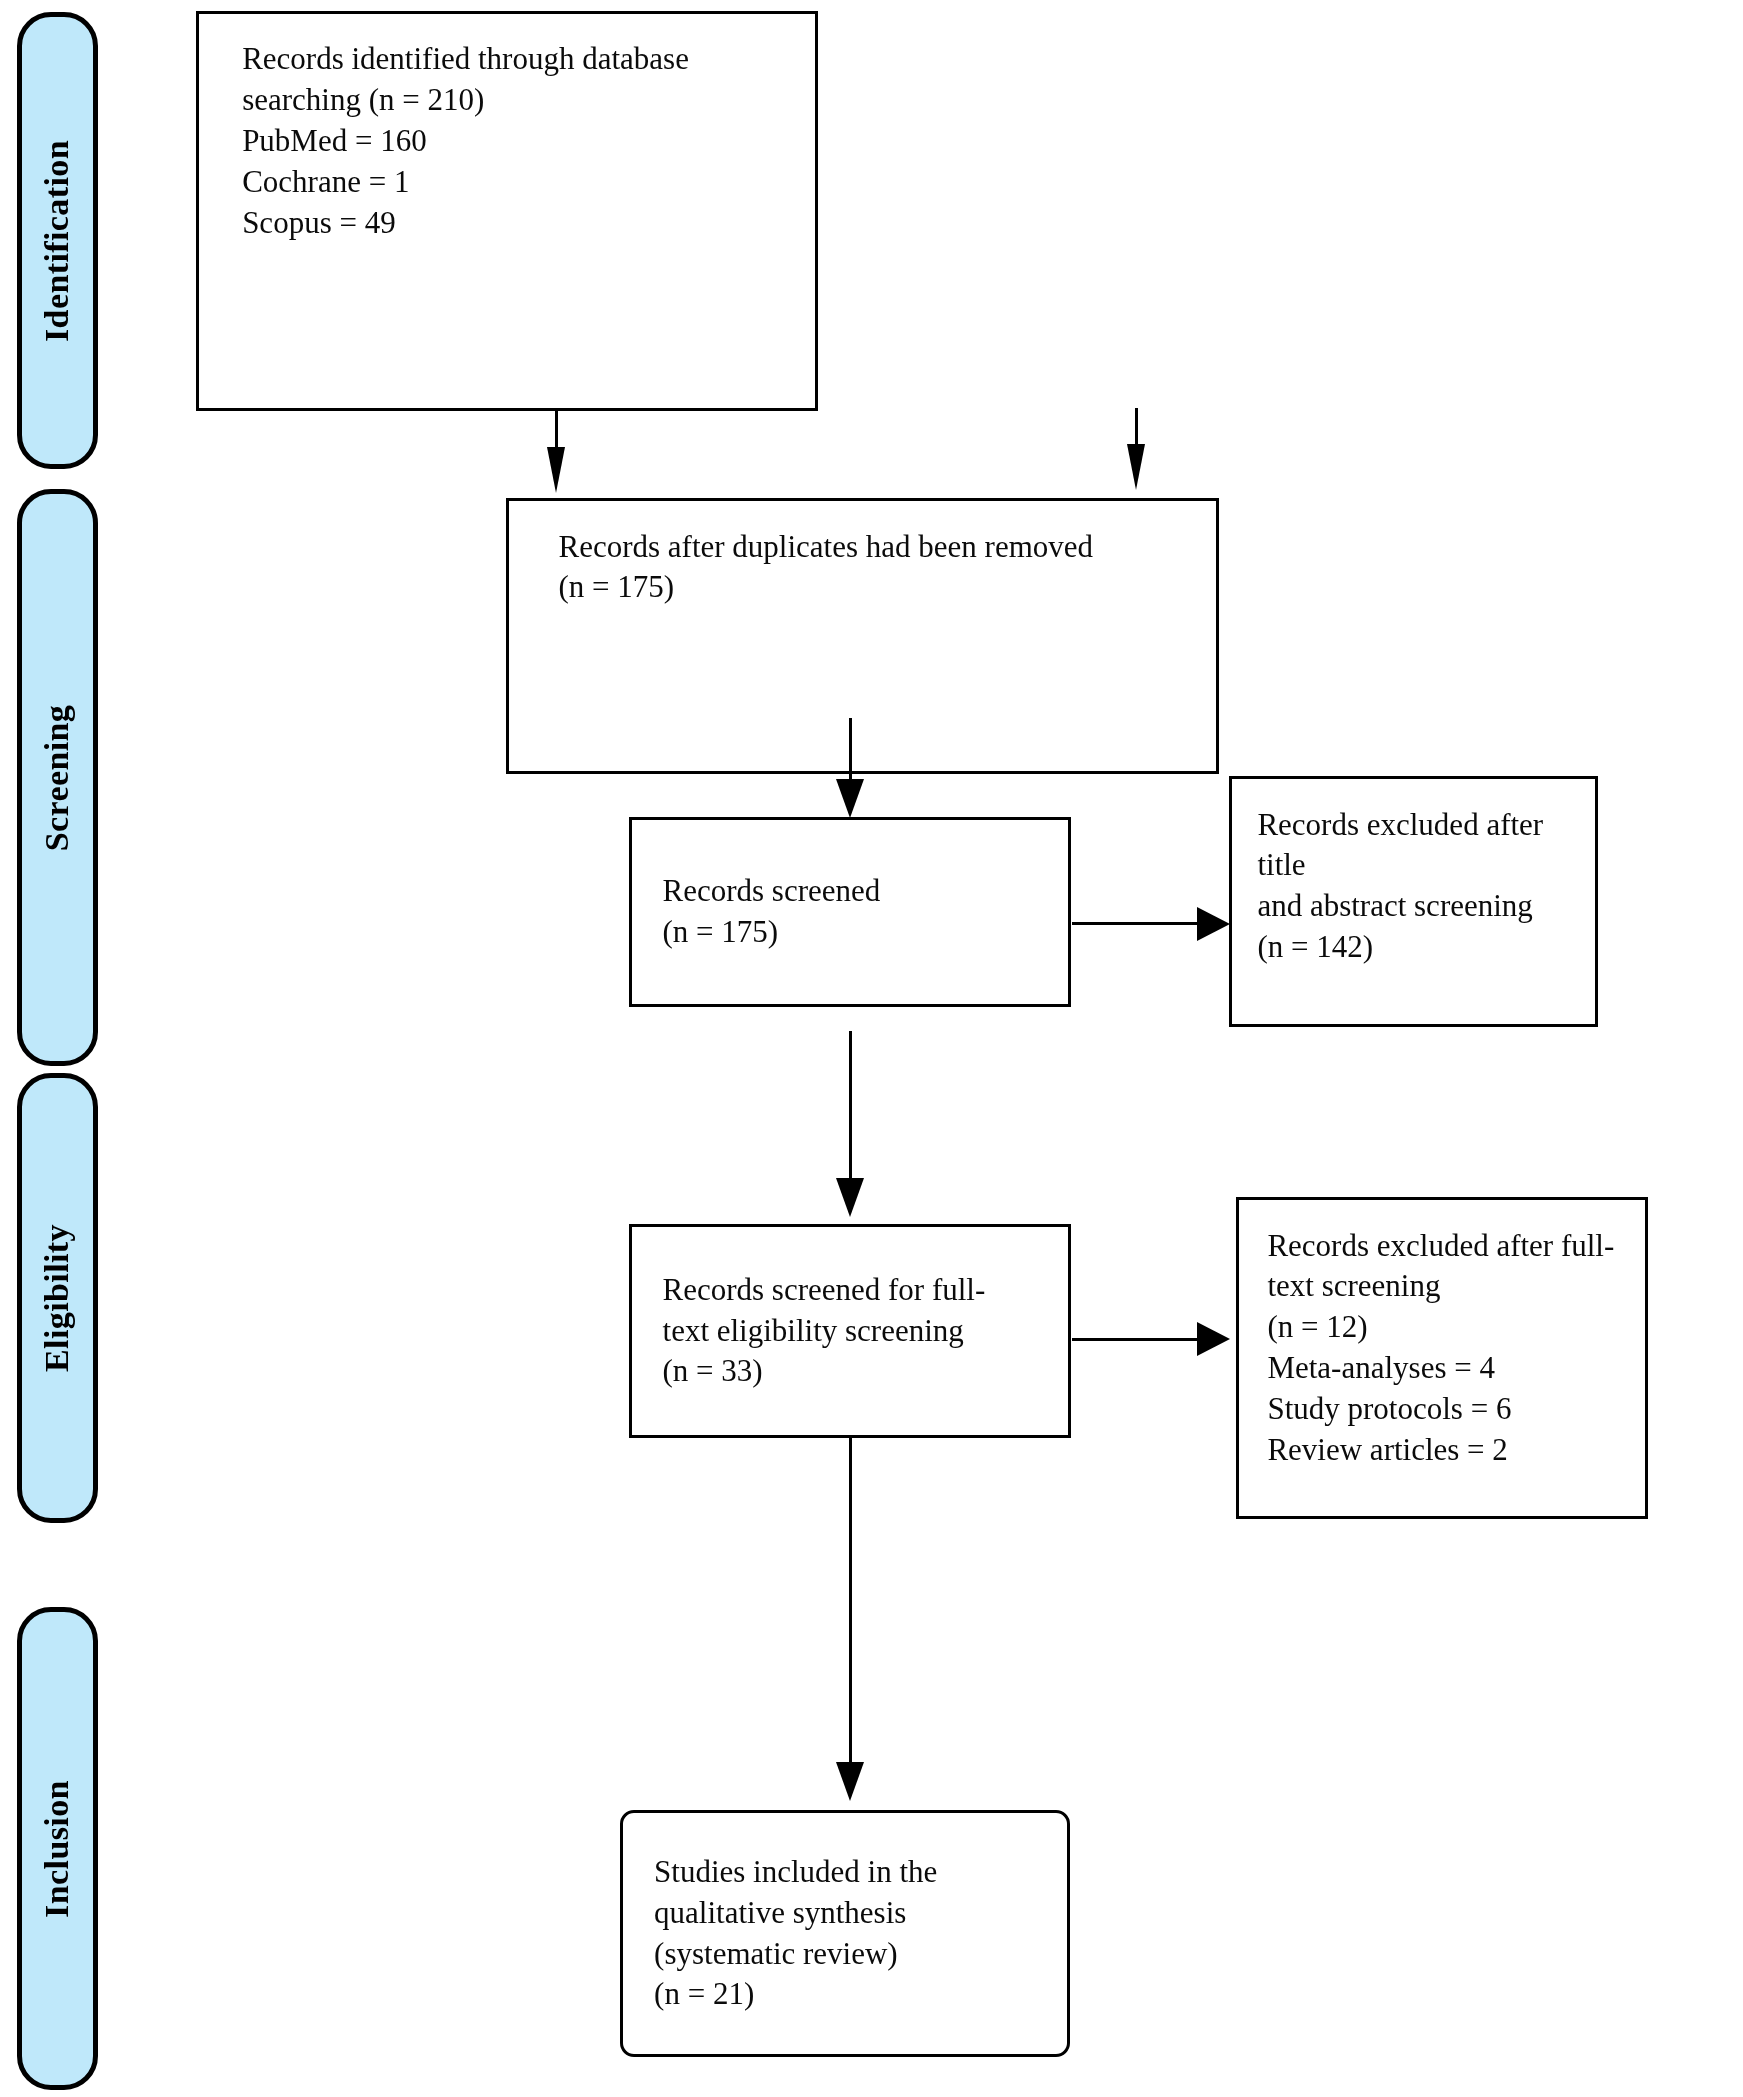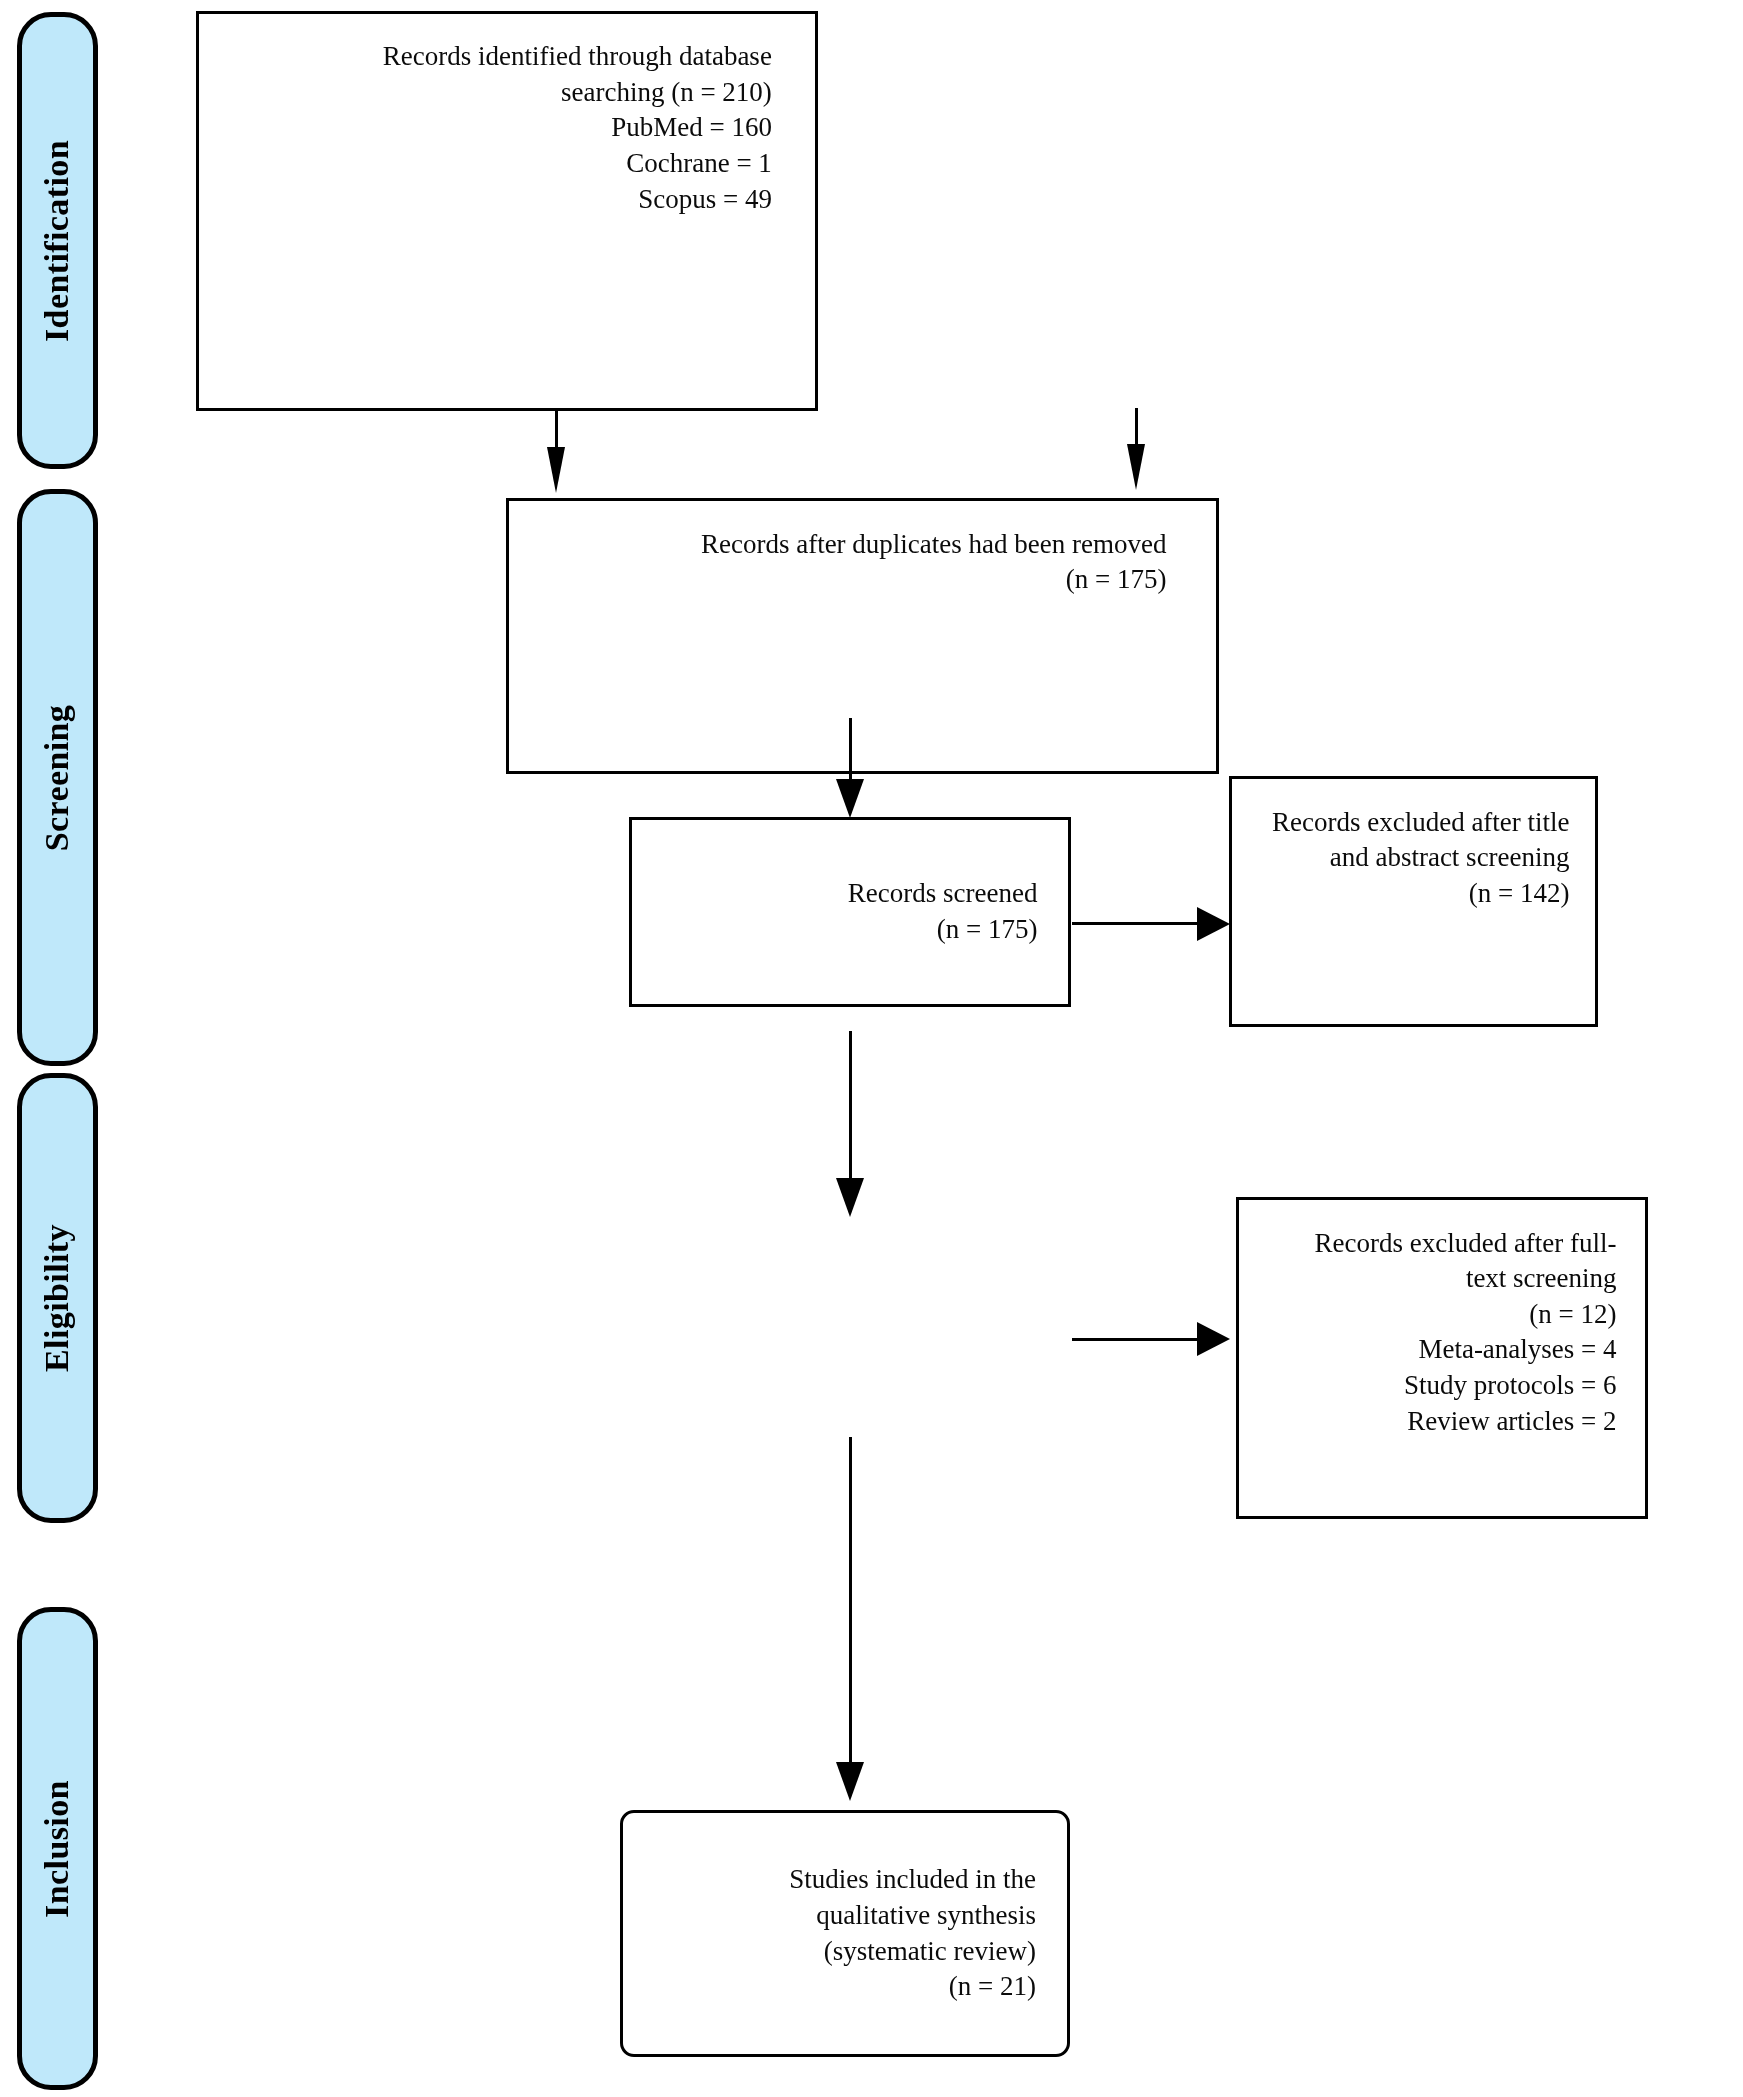--- a/index.html
+++ b/index.html
@@ -46,24 +46,24 @@
     position: absolute;
     background: #ffffff;
     border: 3.7px solid #000000;
     box-sizing: border-box;
     display: flex;
     align-items: flex-start;
     justify-content: center;
   }
   .flow-box .box-text {
     font-family: "Liberation Serif", "DejaVu Serif", serif;
-    font-size: 27px;
+    font-size: 31px;
     line-height: 1.32;
     color: #0b0b0b;
-    text-align: right;
+    text-align: left;
     width: 86%;
     white-space: pre-line;
   }
 
   
   .text-top    { padding-top: 25.5px; }
   .text-mid    { align-items: center; }
 
   
   .vline {
@@ -152,20 +152,25 @@
 
   <div class="flow-box text-top" style="left:1229px; top:776px; width:369px; height:251px;">
     <div class="box-text">Records excluded after title
 and abstract screening
 (n = 142)</div>
   </div>
 
   <div class="vline" style="left:849px; top:1031px; width:0; height:150px;"></div>
   <div class="arrow-down" style="left:836px; top:1178px;"></div>
 
+  <div class="flow-box text-mid" style="left:629px; top:1224px; width:442px; height:214px;">
+    <div class="box-text">Records screened for full-
+text eligibility screening
+(n = 33)</div>
+  </div>
 
   <div class="hline" style="left:1072px; top:1338px; width:129px;"></div>
   <div class="arrow-right" style="left:1197px; top:1322px;"></div>
 
   <div class="flow-box text-top" style="left:1236px; top:1197px; width:412px; height:322px;">
     <div class="box-text">Records excluded after full-
 text screening
 (n = 12)
 Meta-analyses = 4
 Study protocols = 6

